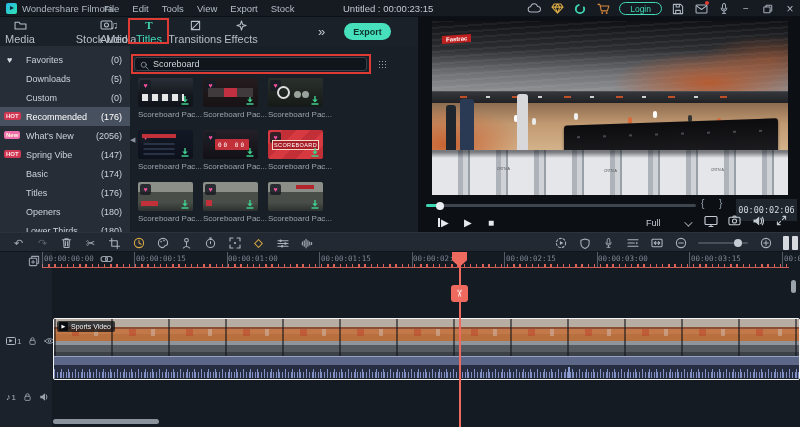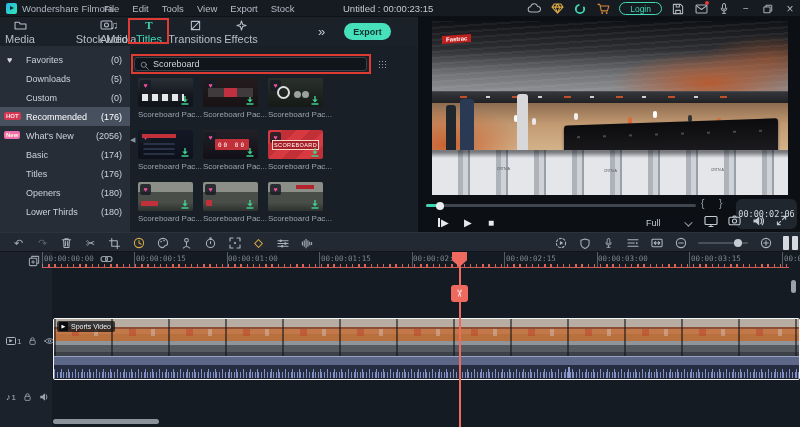--- a/index.html
+++ b/index.html
@@ -100,21 +100,21 @@
     linear-gradient(180deg,rgba(10,12,16,.5) 0 2px,transparent 8px),
     repeating-linear-gradient(90deg,#e4e6ea 0 26px,#aeb2b9 26px 31px,#cfd2d7 31px 36px,#9aa0a8 36px 38px);}
   .v-seat-label{position:absolute;font-size:4px;color:#555;transform:scale(.9);}
   .v-person{position:absolute;border-radius:3px 3px 0 0;}
   .v-sign{position:absolute;left:10px;top:14px;background:#bf2020;color:#fff;font-size:6px;padding:1px 4px;transform:skewY(-4deg);font-weight:bold;}
   .seek-row{position:absolute;left:0;top:181px;width:382px;height:14px;}
   .seek-track{position:absolute;left:8px;top:6px;width:270px;height:3px;background:#3f454f;border-radius:2px;}
   .seek-prog{position:absolute;left:0;top:0;height:3px;width:13px;background:#3fd6b4;border-radius:2px;}
   .seek-handle{position:absolute;left:10px;top:-2.5px;width:8px;height:8px;border-radius:50%;background:#e9edf1;}
   .mark{position:absolute;top:0px;font-size:10px;color:#97a1ab;}
-  .timecode{position:absolute;left:318px;top:1px;width:61px;height:30px;background:#20262e;border-radius:6px;color:#d3dae1;font-size:8.5px;font-family:"DejaVu Sans Mono",monospace;display:flex;align-items:center;justify-content:center;}
+  .timecode{position:absolute;left:318px;top:1px;width:61px;height:22px;background:#20262e;border-radius:0;color:#d3dae1;font-size:8.5px;font-family:"DejaVu Sans Mono",monospace;display:flex;align-items:center;justify-content:center;}
   .ctrl-row{position:absolute;left:0;top:196px;width:382px;height:19px;display:flex;align-items:center;color:#dfe5ea;}
   .pb{position:absolute;font-size:10px;color:#e6eaee;}
   .stepbar{display:inline-block;width:2px;height:9px;background:#e6eaee;margin-right:1px;vertical-align:-1px;}
   .fit-label{position:absolute;left:228px;font-size:9px;color:#c3cad2;}
   .chev{position:absolute;left:266px;top:8px;width:6px;height:6px;border-right:1.3px solid #9aa3ae;border-bottom:1.3px solid #9aa3ae;transform:rotate(45deg) translateY(-2px);}
   .pv-ic{position:absolute;width:14px;height:14px;color:#c3cad2;top:2px;}
 
   
   .tl-toolbar{position:absolute;left:0;top:232px;width:800px;height:20px;background:#232932;border-top:1px solid #2c333d;border-bottom:1px solid #10151b;}
   .tlt-left{position:absolute;left:12px;top:0;height:20px;display:flex;align-items:center;gap:11px;}
@@ -295,20 +295,25 @@
       <span class="sb-badge hot">HOT</span>
       <span class="sb-label">Recommended</span>
       <span class="sb-count">(176)</span>
     </div>
     <div class="sb-item">
       <span class="sb-badge new">New</span>
       <span class="sb-label">What's New</span>
       <span class="sb-count">(2056)</span>
     </div>
     <div class="sb-item">
+      <span class="sb-badge hot">HOT</span>
+      <span class="sb-label">Spring Vibe</span>
+      <span class="sb-count">(147)</span>
+    </div>
+    <div class="sb-item">
       <span class="sb-label">Basic</span>
       <span class="sb-count">(174)</span>
     </div>
     <div class="sb-item">
       <span class="sb-label">Titles</span>
       <span class="sb-count">(176)</span>
     </div>
     <div class="sb-item">
       <span class="sb-label">Openers</span>
       <span class="sb-count">(180)</span>

